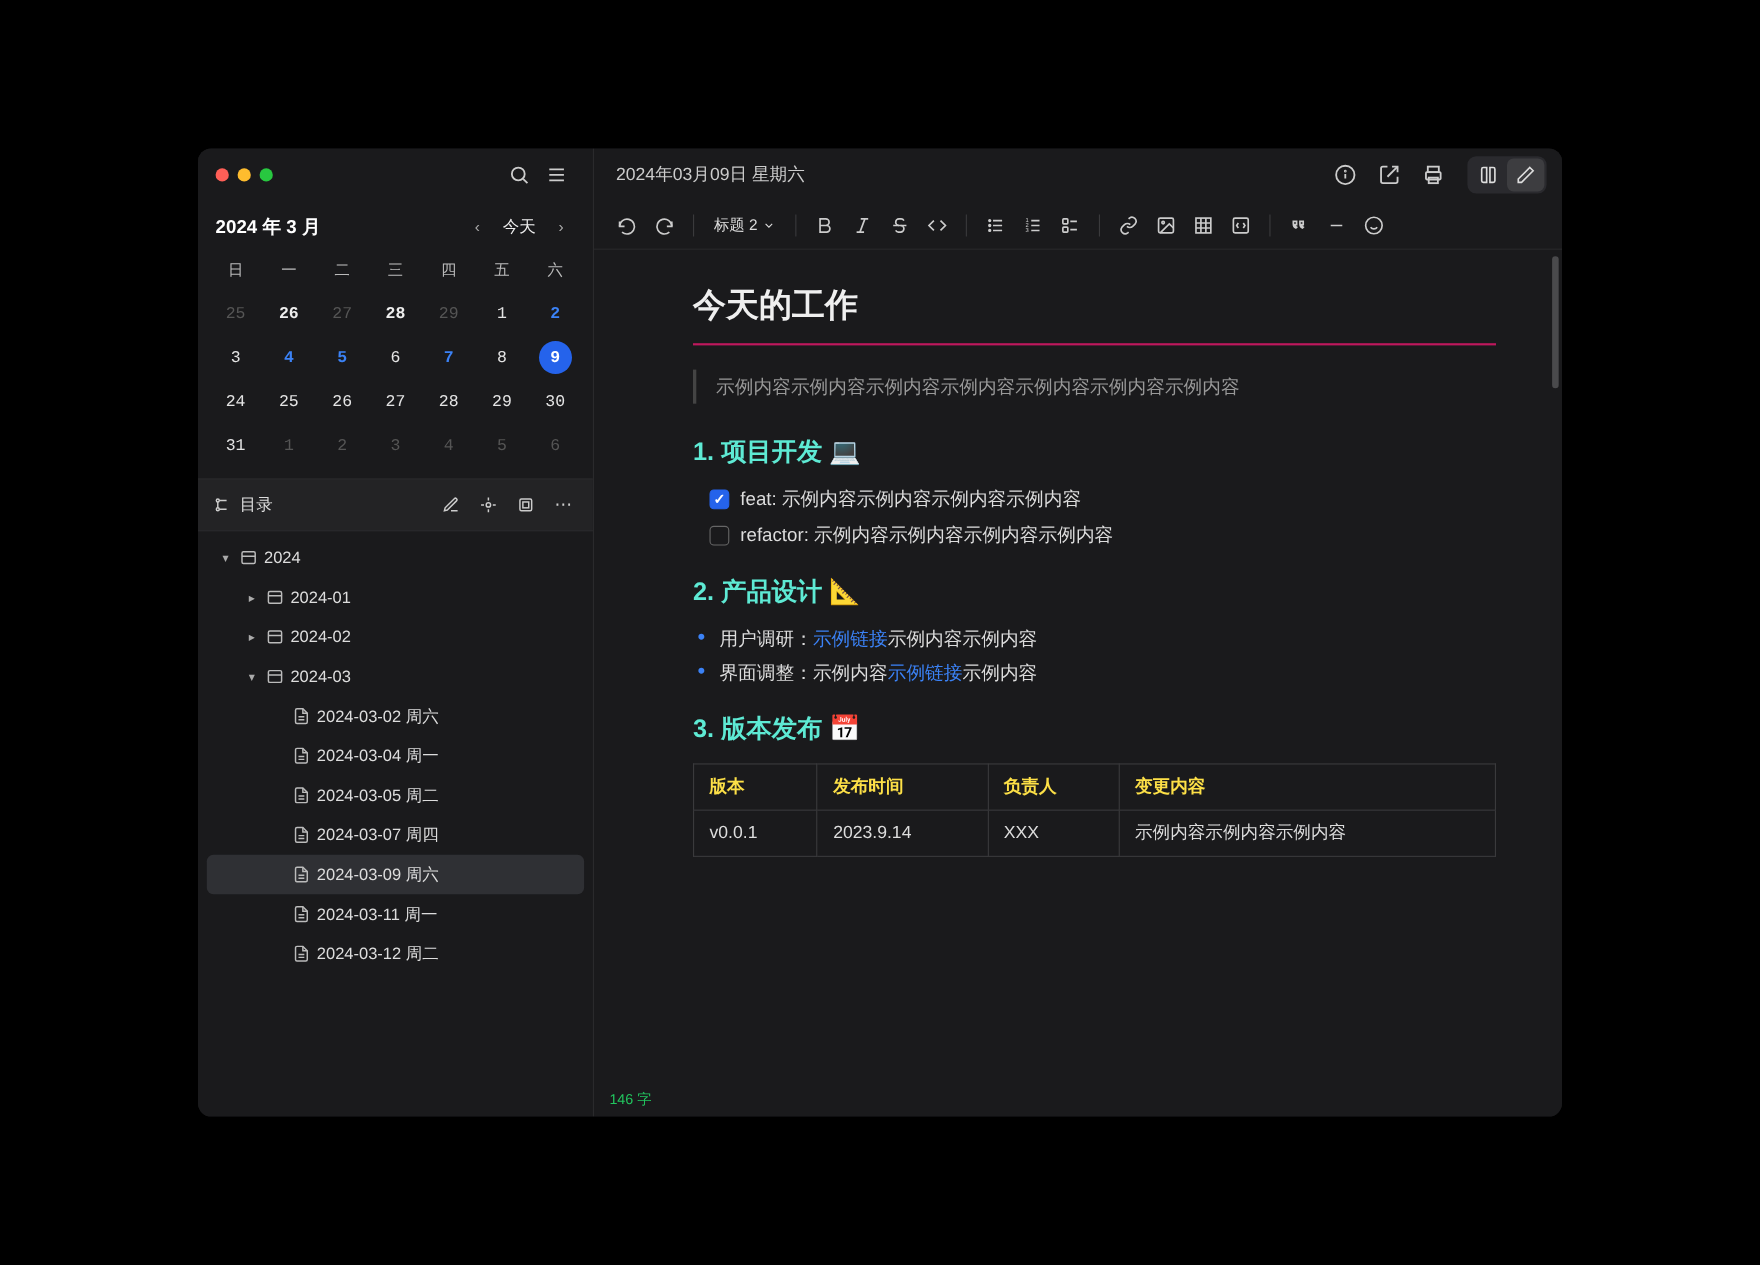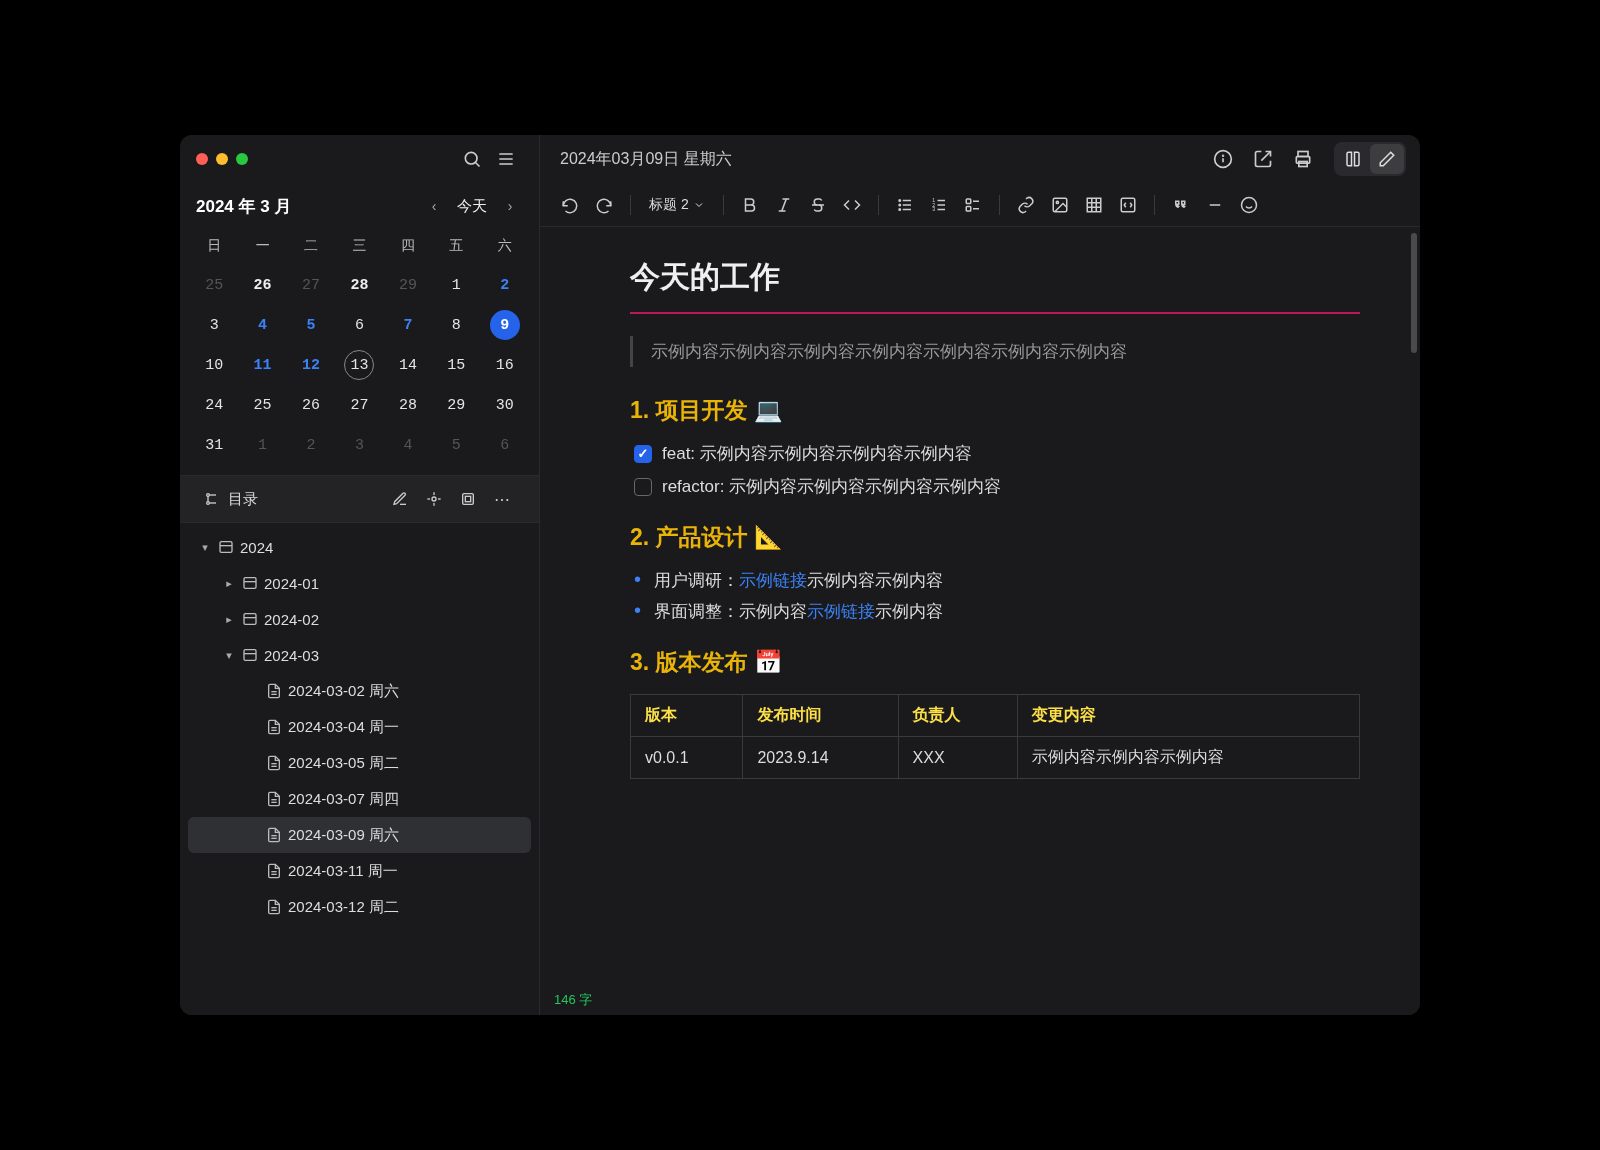--- a/index.html
+++ b/index.html
@@ -69,21 +69,21 @@
   }
   .cal-cell span{width:30px;height:30px;display:flex;align-items:center;justify-content:center;border-radius:50%;font-family:Liberation Mono, monospace;}
   .cal-cell.dim { color:#555; }
   .cal-cell.bold { font-weight:700; color:#eee;}
   .cal-cell.blue { color:#3b82f6; font-weight:700;}
   .cal-cell.selected span { background:#2563eb; color:#fff; font-weight:700;}
   .cal-cell.today span { border:1.5px solid #888; }
 
   
   .tree-header {
-    display:flex;align-items:center;gap:8px;padding:10px 24px;
+    display:flex;align-items:center;gap:8px;padding:10px 14px;
     background:#232325;border-top:1px solid #2a2a2c;border-bottom:1px solid #2a2a2c;
   }
   .tree-header .th-title{display:flex;align-items:center;gap:8px;font-size:15px;color:#ddd;flex:1;}
   .tree-header svg{width:16px;height:16px;stroke:#ccc;fill:none;stroke-width:2;}
   .th-btn{width:26px;height:26px;display:flex;align-items:center;justify-content:center;color:#ccc;cursor:pointer;border-radius:4px;}
 
   
   .tree{flex:1;overflow:auto;padding:6px 8px;}
   .tree-item{display:flex;align-items:center;gap:6px;height:36px;padding:0 8px;border-radius:6px;cursor:pointer;font-size:15px;color:#ddd;}
   .tree-item.active{background:#2f3034;}
@@ -108,22 +108,22 @@
   .tbtn svg{width:18px;height:18px;stroke:currentColor;fill:none;stroke-width:2;}
   .tsep{width:1px;height:20px;background:#3a3a3c;margin:0 8px;}
   .tsel{display:flex;align-items:center;gap:4px;padding:0 8px;height:32px;color:#ddd;font-size:14px;cursor:pointer;border-radius:5px;text-align:center;}
   .tsel svg{width:12px;height:12px;stroke:currentColor;fill:none;stroke-width:2;}
 
   
   .content-wrap{flex:1;overflow:auto;position:relative;}
   .content{padding:30px 60px 40px 90px;max-width:900px;}
   .content h1{font-size:30px;color:#efefef;font-weight:600;padding-bottom:14px;border-bottom:2px solid #be185d;margin-bottom:22px;}
   .blockquote{border-left:3px solid #444;padding:4px 0 4px 18px;color:#999;font-size:17px;margin-bottom:28px;}
-  .content h2{font-size:23px;color:#eab308;font-weight:600;margin:24px 0 16px;}
-  .task{display:flex;align-items:center;gap:10px;font-size:17px;color:#ddd;margin:10px 4px;}
+  .content h2{font-size:23px;color:#5eead4;font-weight:600;margin:24px 0 16px;}
+  .task{display:flex;align-items:center;gap:10px;font-size:17px;color:#ddd;margin:10px 15px;}
   .checkbox{width:18px;height:18px;border:1.5px solid #666;border-radius:4px;display:flex;align-items:center;justify-content:center;flex-shrink:0;}
   .checkbox.checked{background:#2563eb;border-color:#2563eb;}
   .checkbox.checked::after{content:"✓";color:#fff;font-size:13px;font-weight:bold;}
   .bullets{padding-left:4px;font-size:17px;color:#ddd;}
   .bullets li{list-style:none;position:relative;padding-left:20px;margin:8px 0;}
   .bullets li::before{content:"•";position:absolute;left:0;color:#3b82f6;font-size:20px;line-height:1;}
   .link{color:#3b82f6;}
   table.data{border-collapse:collapse;width:100%;margin-top:14px;font-size:16px;}
   table.data th, table.data td{border:1px solid #3a3a3c;padding:10px 14px;text-align:left;color:#ddd;}
   table.data th{font-weight:600;color:#fde047;}
@@ -213,43 +213,20 @@
               <span>6</span>
             </div>
             <div class="cal-cell blue">
               <span>7</span>
             </div>
             <div class="cal-cell">
               <span>8</span>
             </div>
             <div class="cal-cell selected">
               <span>9</span>
-            </div>
-          </div>
-          <div class="cal-row">
-            <div class="cal-cell">
-              <span>10</span>
-            </div>
-            <div class="cal-cell blue">
-              <span>11</span>
-            </div>
-            <div class="cal-cell blue">
-              <span>12</span>
-            </div>
-            <div class="cal-cell today">
-              <span>13</span>
-            </div>
-            <div class="cal-cell">
-              <span>14</span>
-            </div>
-            <div class="cal-cell">
-              <span>15</span>
-            </div>
-            <div class="cal-cell">
-              <span>16</span>
             </div>
           </div>
           <div class="cal-row">
             <div class="cal-cell">
               <span>24</span>
             </div>
             <div class="cal-cell">
               <span>25</span>
             </div>
             <div class="cal-cell">

